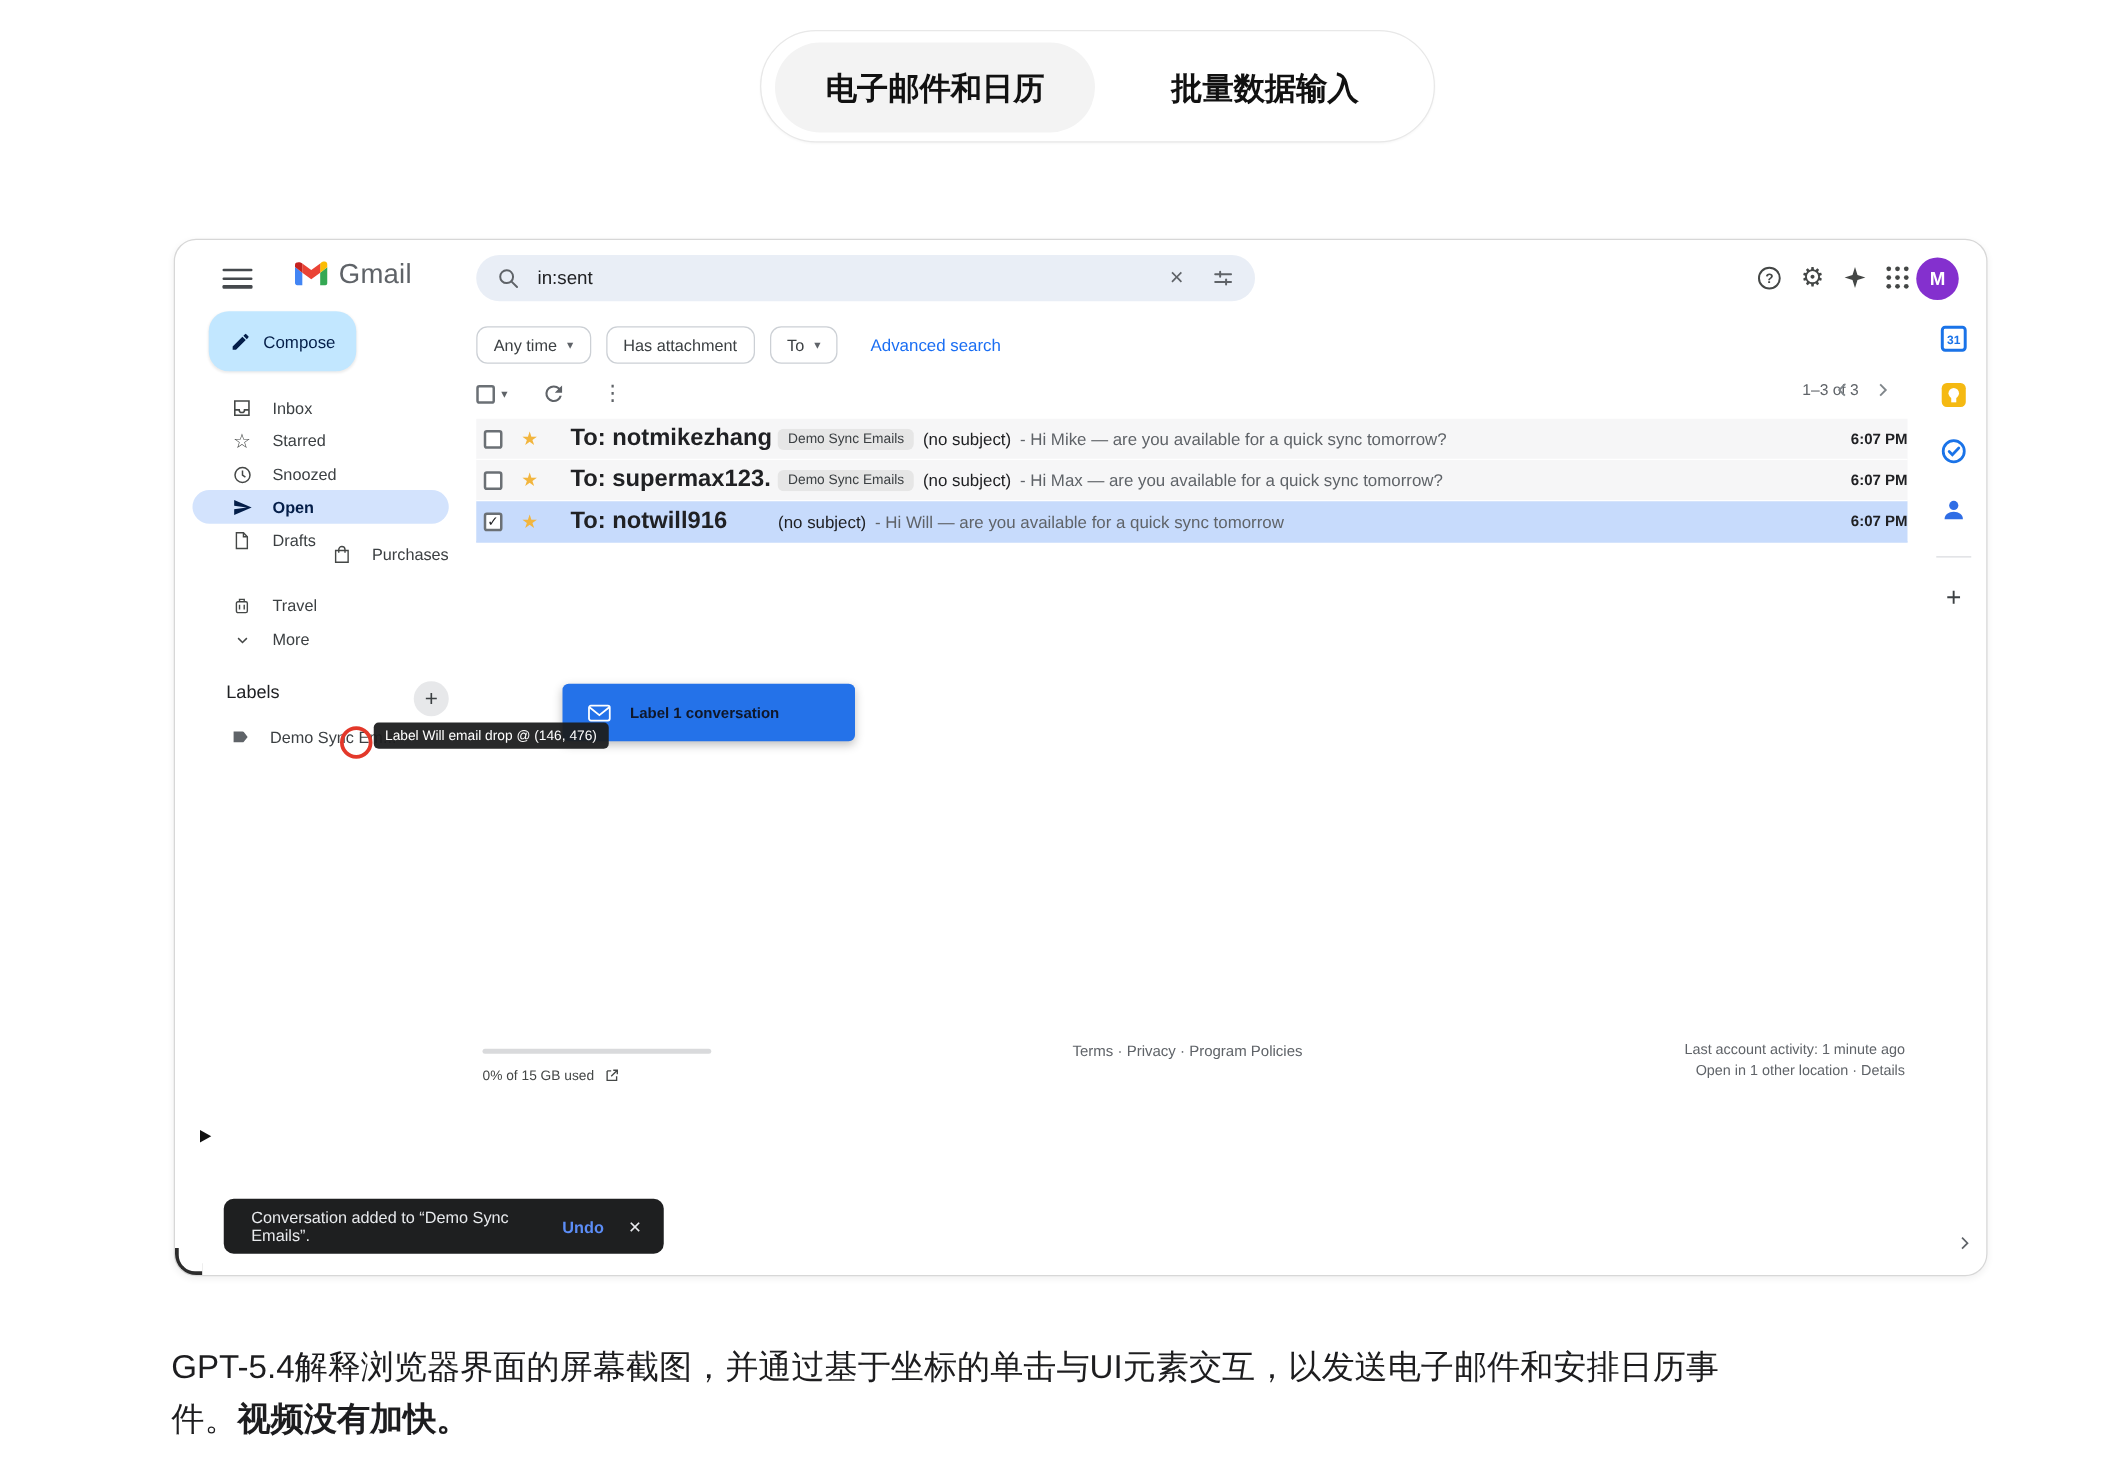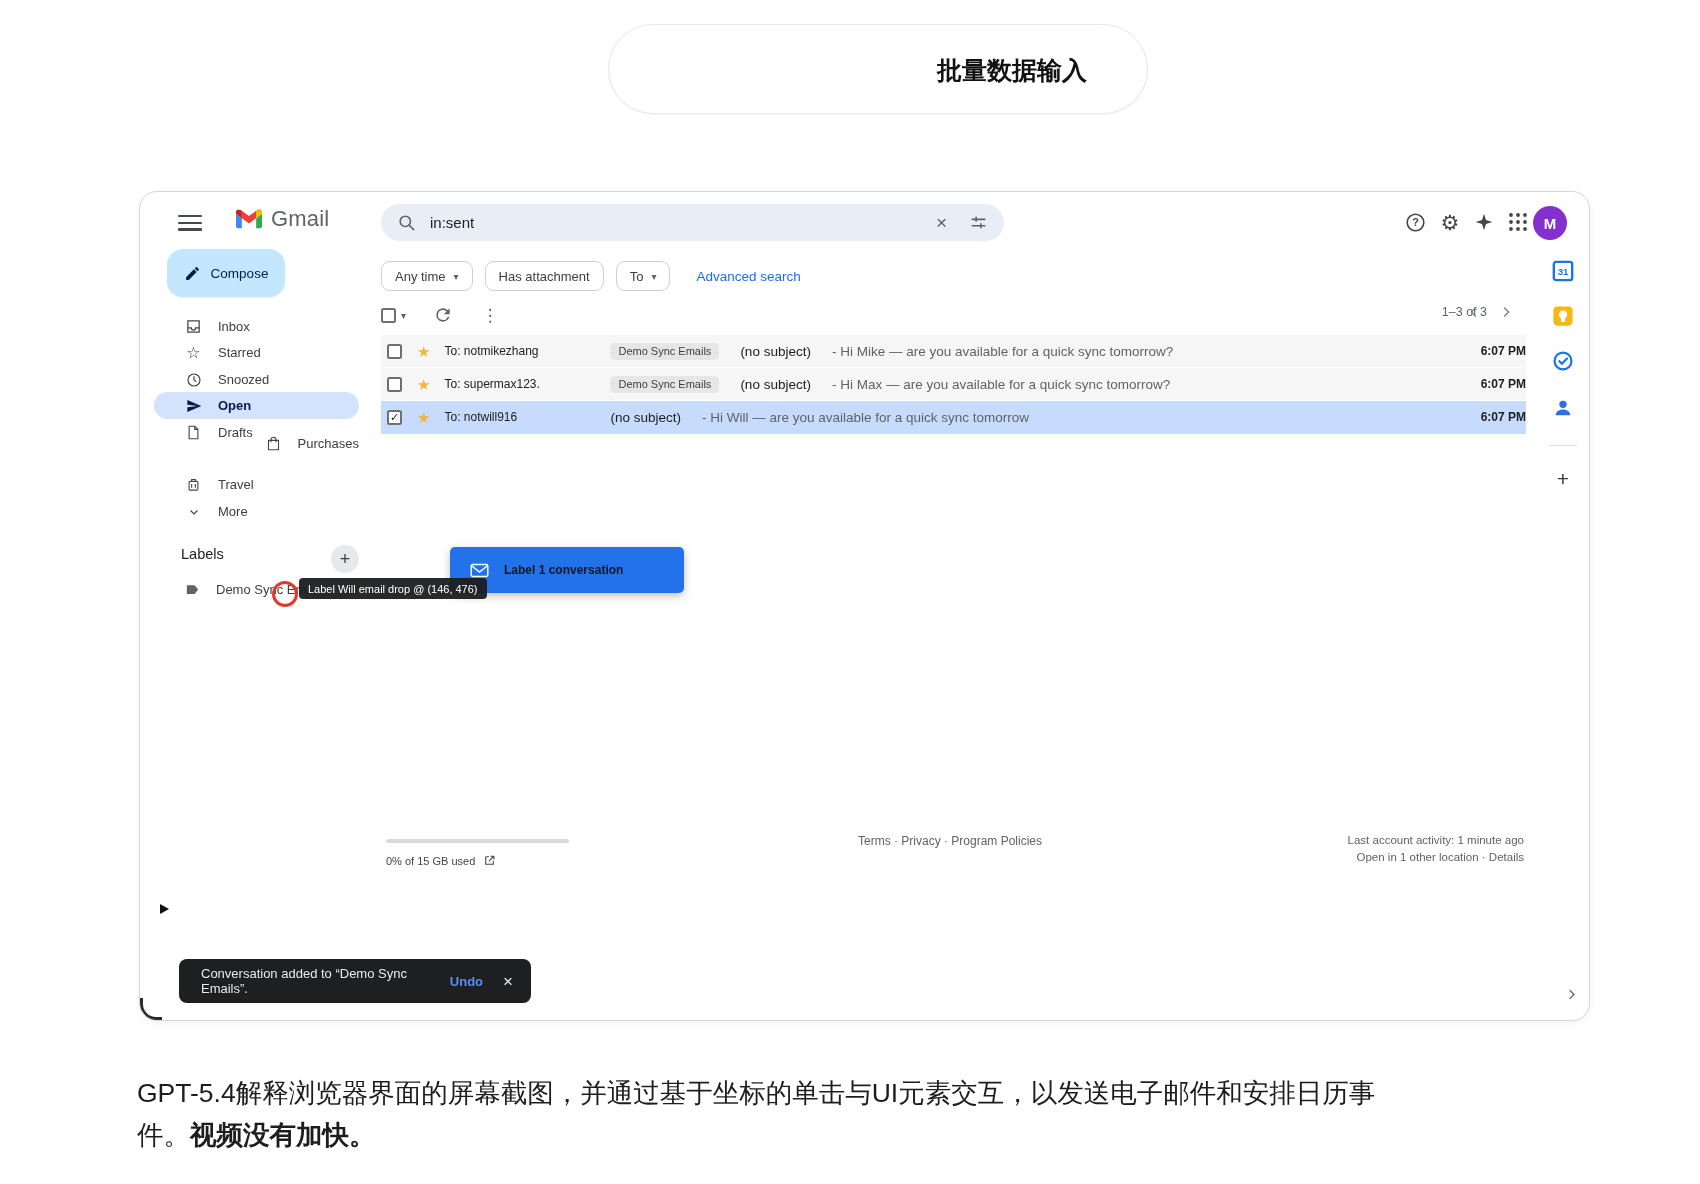--- a/index.html
+++ b/index.html
@@ -66,23 +66,23 @@
   .tbicon { margin-left:27px; width:20px; height:20px; color:#5f6368; cursor:pointer; }
   .range { position:absolute; top:113px; left:1247px; width:100px; text-align:right; font-size:12.5px; color:#5f6368; }
   .pager { position:absolute; top:111px; width:20px; height:20px; color:#80868b; cursor:pointer; }
 
   
   .row { position:absolute; left:241px; right:63px; height:33px; display:flex; align-items:center;
     background:#f6f6f7; border-bottom:1px solid #fff; cursor:pointer; }
   .row.sel { background:#c7dbfc; border-bottom:1px solid #c7dbfc; }
   .row .cbox { margin-left:6px; }
   .row .star { margin-left:15px; font-size:15px; color:#f2b53d; line-height:1; }
-  .row .to { width:166px; flex:none; margin-left:14px; font-size:12px; color:#202124; font-weight:400;
+  .row .to { width:166px; flex:none; margin-left:26px; font-size:19px; color:#202124; font-weight:700;
     white-space:nowrap; overflow:hidden; }
-  .mid { display:flex; align-items:center; gap:21px; white-space:nowrap; overflow:hidden; flex:1; font-size:13.5px;text-align:center; }
+  .mid { display:flex; align-items:center; gap:7px; white-space:nowrap; overflow:hidden; flex:1; font-size:13.5px;text-align:center; }
   .lchip { background:#e6e6e6; border-radius:5px; padding:2.5px 8px; font-size:11px; color:#3c4043; }
   .subj { color:#202124; font-weight:500; }
   .snip { color:#5f6368; }
   .time { margin-left:auto; font-size:12px; font-weight:700; color:#202124; }
 
   
   .meter { position:absolute; left:246px; top:647px; width:183px; height:4px; background:#d9dadc; border-radius:2px; }
   .storage { position:absolute; left:246px; top:662px; font-size:11px; color:#444746; display:flex; align-items:center; gap:8px; }
   .policies { position:absolute; left:660px; top:642px; width:300px; text-align:center; font-size:12px; color:#5f6368; }
   .activity { position:absolute; right:65px; top:640px; text-align:right; font-size:11.5px; color:#5f6368; line-height:17px; }
@@ -120,20 +120,23 @@
   .caption b { font-weight:700; }
 
   svg { display:block; }
 </style>
 </head>
 <body>
 
 <div class="page">
 
   <div class="toggle">
+    <div class="toggle-sel">
+      <span class="toggle-opt">电子邮件和日历</span>
+    </div>
     <div class="toggle-un">
       <span class="toggle-opt">批量数据输入</span>
     </div>
   </div>
 
   <div class="card">
 
     <div class="hamburger">
         <i></i>
         <i></i>

